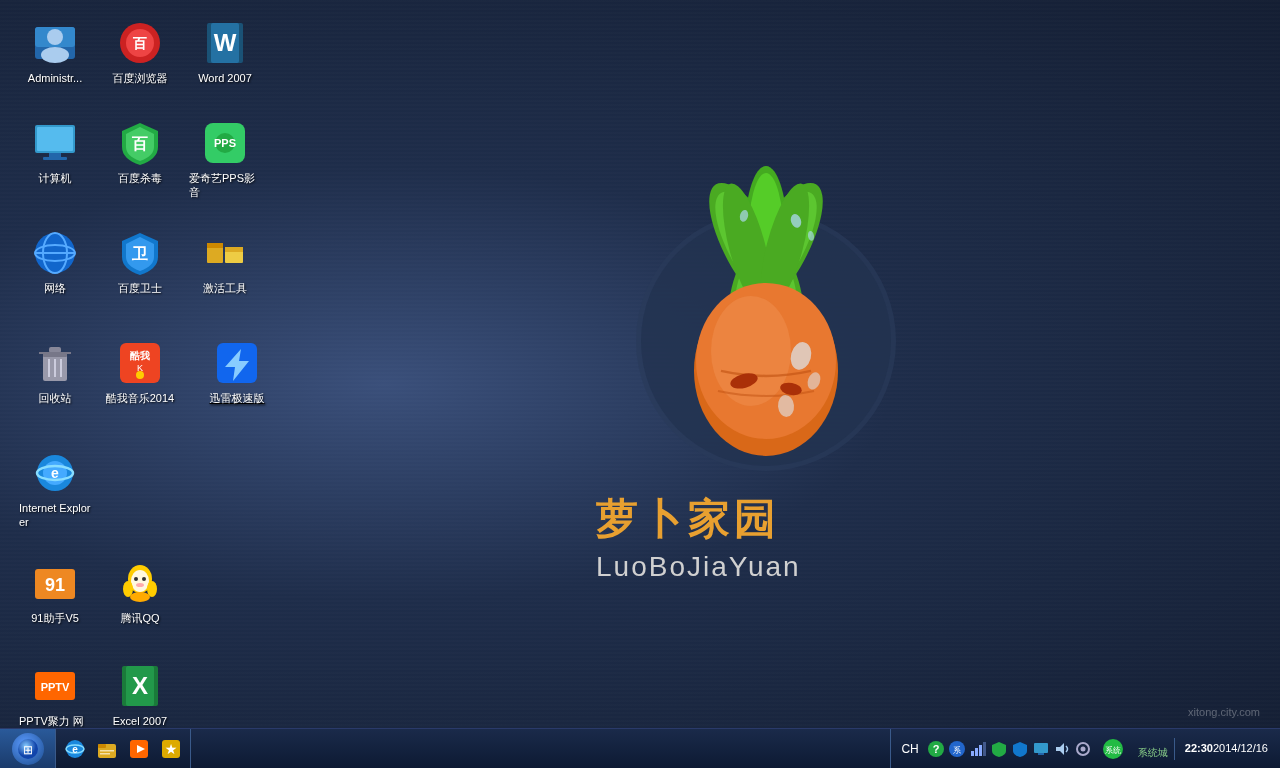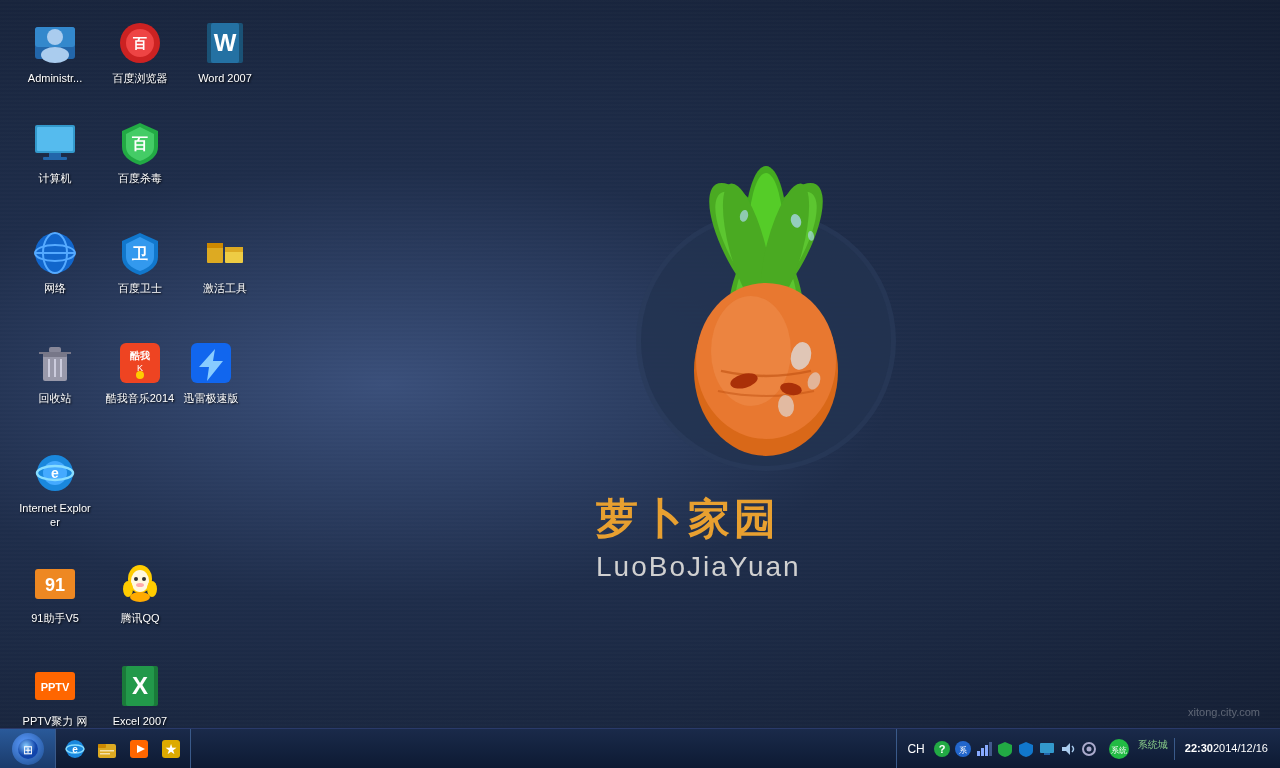--- a/index.html
+++ b/index.html
@@ -67,21 +67,21 @@
       display: flex;
       align-items: center;
       justify-content: center;
       margin-bottom: 4px;
       position: relative;
     }
 
     .icon-label {
       color: white;
       font-size: 11px;
-      text-align: center;
+      text-align: left;
       text-shadow: 1px 1px 2px rgba(0,0,0,0.9);
       line-height: 1.3;
       max-width: 80px;
       word-break: break-all;
     }
 
     
     .wallpaper-logo {
       position: absolute;
       right: 200px;
@@ -225,22 +225,22 @@
     .watermark {
       position: absolute;
       bottom: 50px;
       right: 20px;
       color: rgba(255,255,255,0.3);
       font-size: 11px;
     }
 
     .system-logo-taskbar {
       display: flex;
-      align-items: flex-start;
-      gap: 8px;
+      align-items: flex-end;
+      gap: 14px;
       padding: 0 6px;
       border-right: 1px solid #3a5a8a;
     }
 
     .system-logo-taskbar span {
       color: #7ab0ff;
       font-size: 11px;
     }
   </style>
 </head>
@@ -300,20 +300,30 @@
       <div class="icon-img">
         <svg viewBox="0 0 48 48" width="48" height="48">
           <path d="M24 4 L42 12 L42 28 Q42 40 24 46 Q6 40 6 28 L6 12 Z" fill="#22aa44"></path>
           <path d="M24 8 L38 15 L38 28 Q38 37 24 42 Q10 37 10 28 L10 15 Z" fill="#44cc66"></path>
           <text x="24" y="30" text-anchor="middle" fill="white" font-size="16" font-weight="bold">百</text>
         </svg>
       </div>
       <span class="icon-label">百度杀毒</span>
     </div>
 
+    <div class="icon-item" style="position:absolute; top:105px; left:175px;">
+      <div class="icon-img">
+        <svg viewBox="0 0 48 48" width="48" height="48">
+          <rect x="4" y="4" width="40" height="40" rx="8" fill="#33cc66"></rect>
+          <circle cx="24" cy="24" r="10" fill="#22aa44"></circle>
+          <text x="24" y="28" text-anchor="middle" fill="white" font-size="11" font-weight="bold">PPS</text>
+        </svg>
+      </div>
+      <span class="icon-label">爱奇艺PPS影音</span>
+    </div>
 
     <div class="icon-item" style="position:absolute; top:215px; left:5px;">
       <div class="icon-img">
         <svg viewBox="0 0 48 48" width="48" height="48">
           <circle cx="24" cy="24" r="20" fill="#1166cc"></circle>
           <ellipse cx="24" cy="24" rx="20" ry="8" fill="none" stroke="#55aaff" stroke-width="2"></ellipse>
           <ellipse cx="24" cy="24" rx="12" ry="20" fill="none" stroke="#55aaff" stroke-width="2"></ellipse>
           <line x1="4" y1="24" x2="44" y2="24" stroke="#55aaff" stroke-width="2"></line>
         </svg>
       </div>
@@ -363,21 +373,21 @@
         <svg viewBox="0 0 48 48" width="48" height="48">
           <rect x="4" y="4" width="40" height="40" rx="6" fill="#ee4422"></rect>
           <text x="24" y="20" text-anchor="middle" fill="white" font-size="10" font-weight="bold">酷我</text>
           <text x="24" y="32" text-anchor="middle" fill="white" font-size="9">K</text>
           <circle cx="24" cy="36" r="4" fill="#ffcc00"></circle>
         </svg>
       </div>
       <span class="icon-label">酷我音乐2014</span>
     </div>
 
-    <div class="icon-item" style="position:absolute; top:325px; left:161px;">
+    <div class="icon-item" style="position:absolute; top:325px; left:187px;text-decoration:underline;">
       <div class="icon-img">
         <svg viewBox="0 0 48 48" width="48" height="48">
           <rect x="4" y="4" width="40" height="40" rx="6" fill="#1166ee"></rect>
           <polygon points="28,10 12,28 22,28 20,42 36,22 26,22" fill="#88ccff"></polygon>
         </svg>
       </div>
       <span class="icon-label">迅雷极速版</span>
     </div>
 
     <div class="icon-item" style="position:absolute; top:435px; left:5px;">

